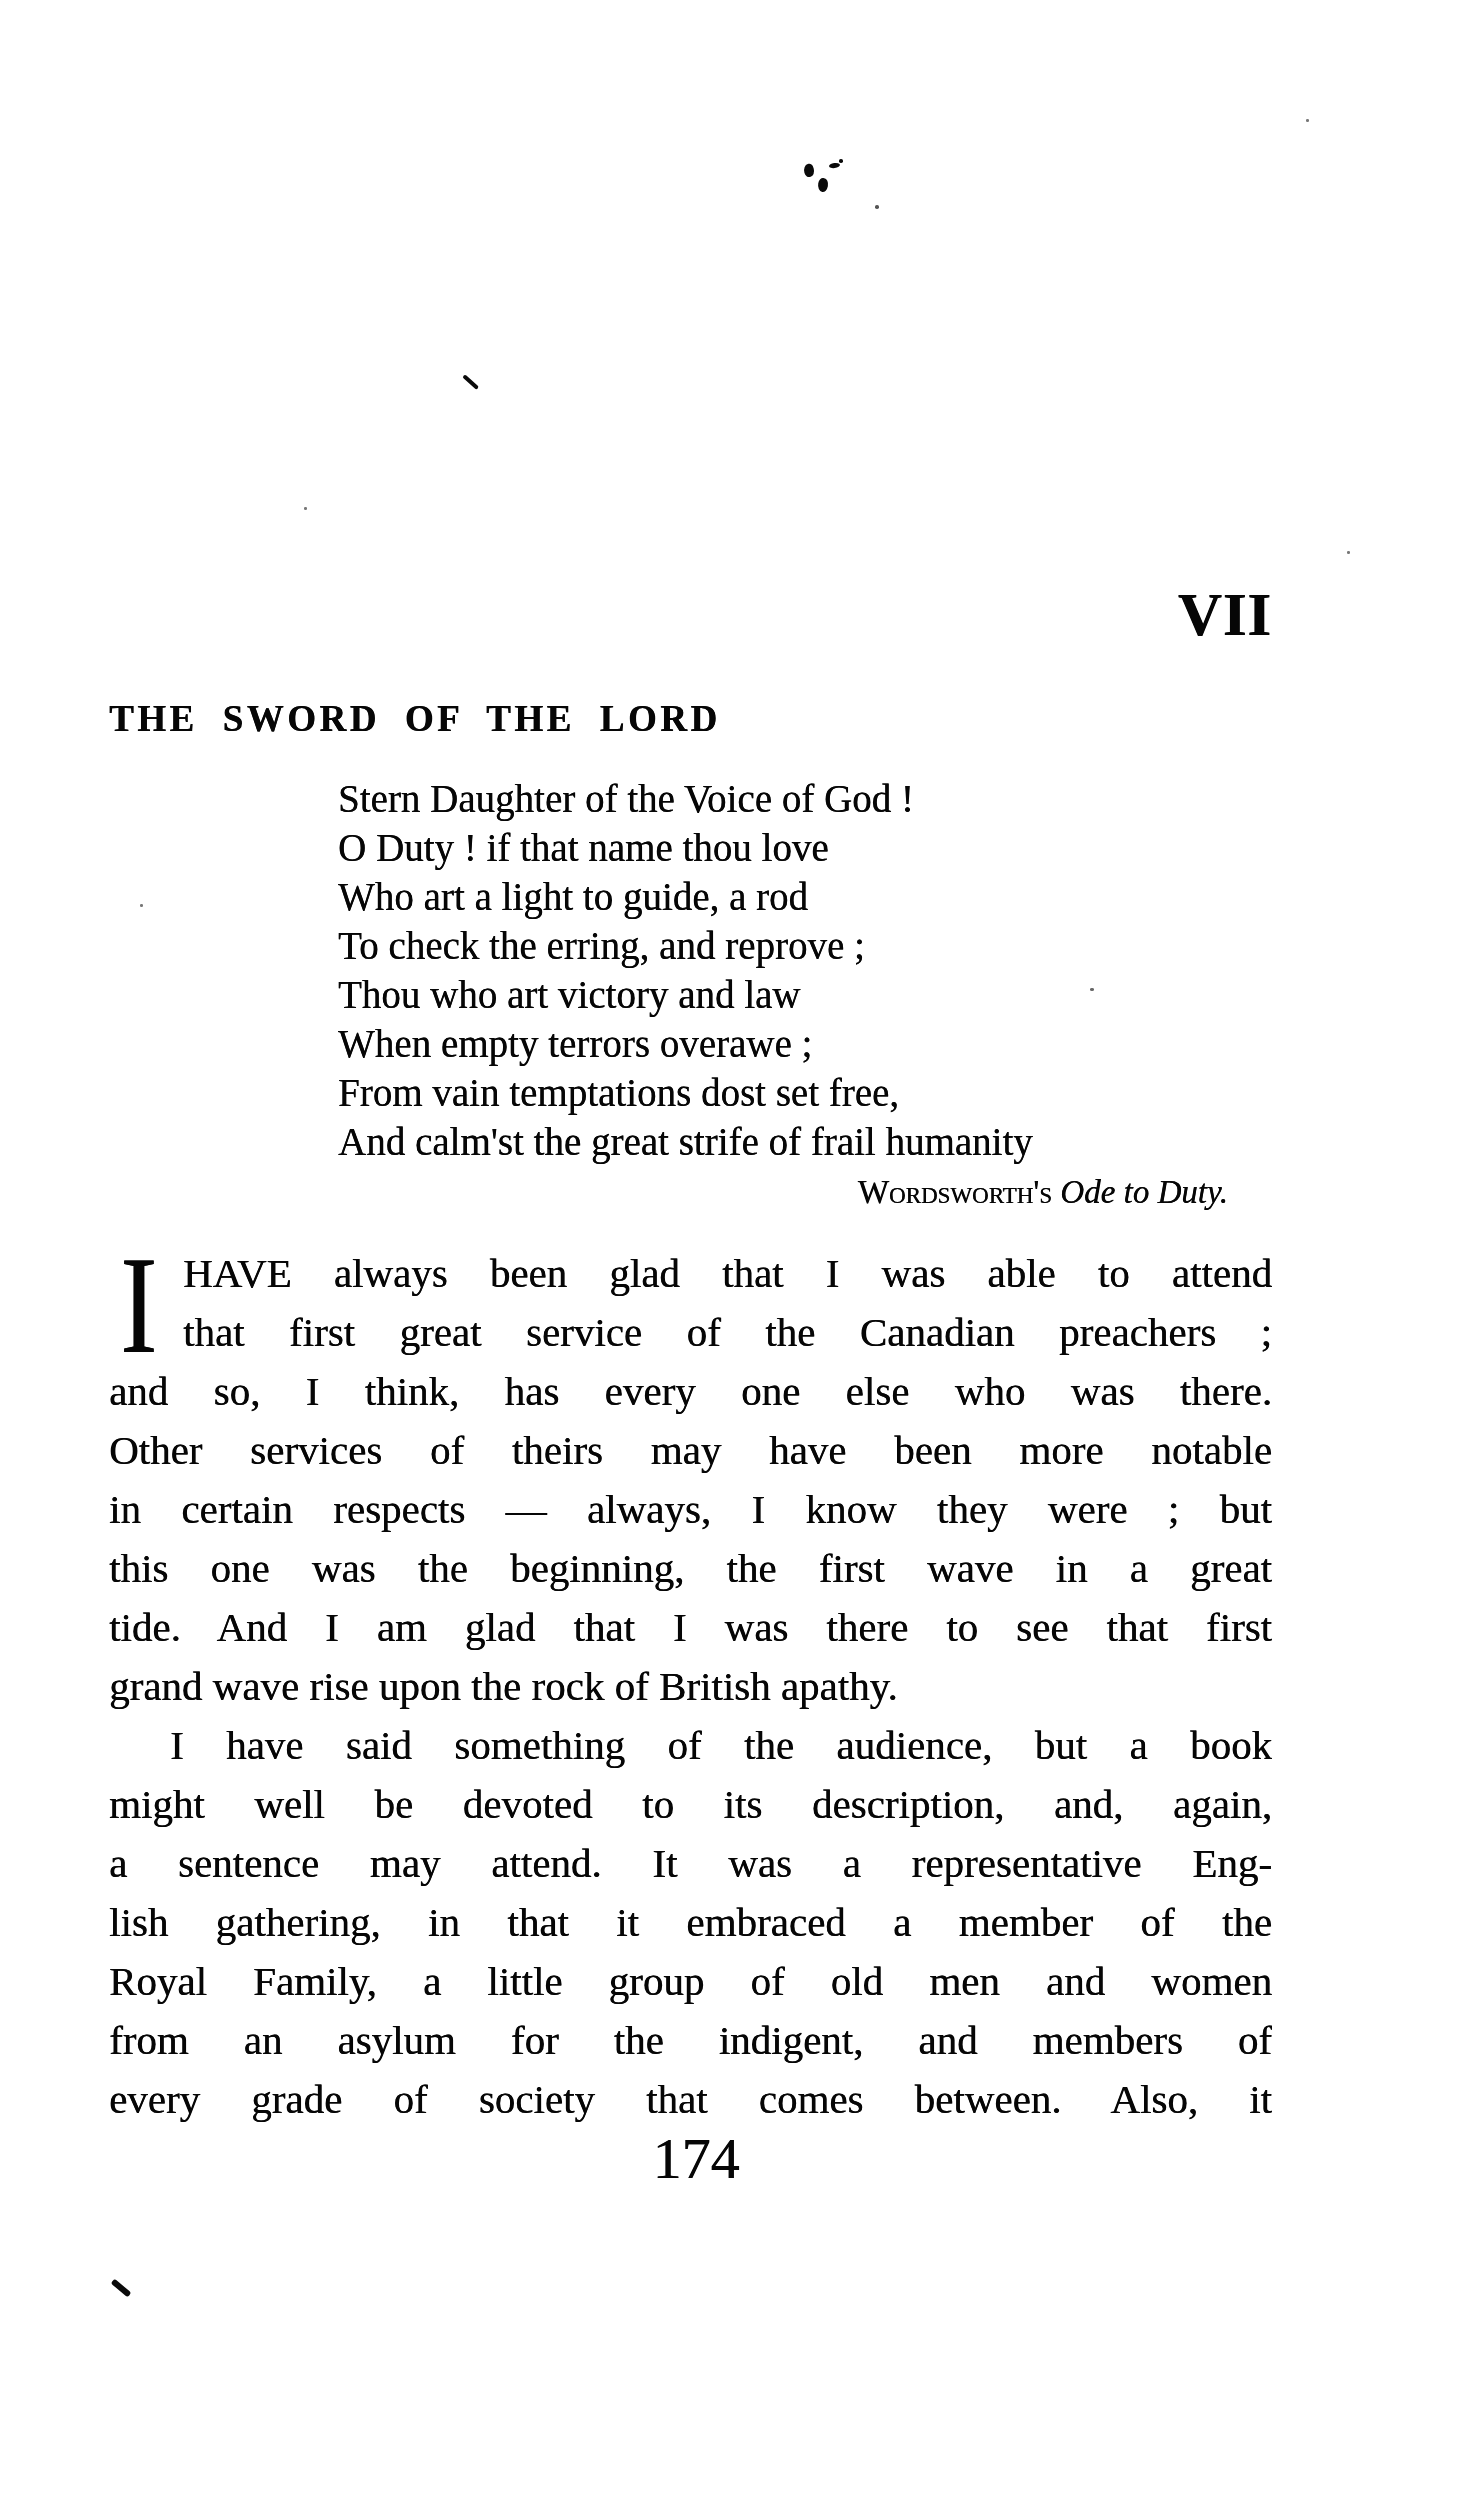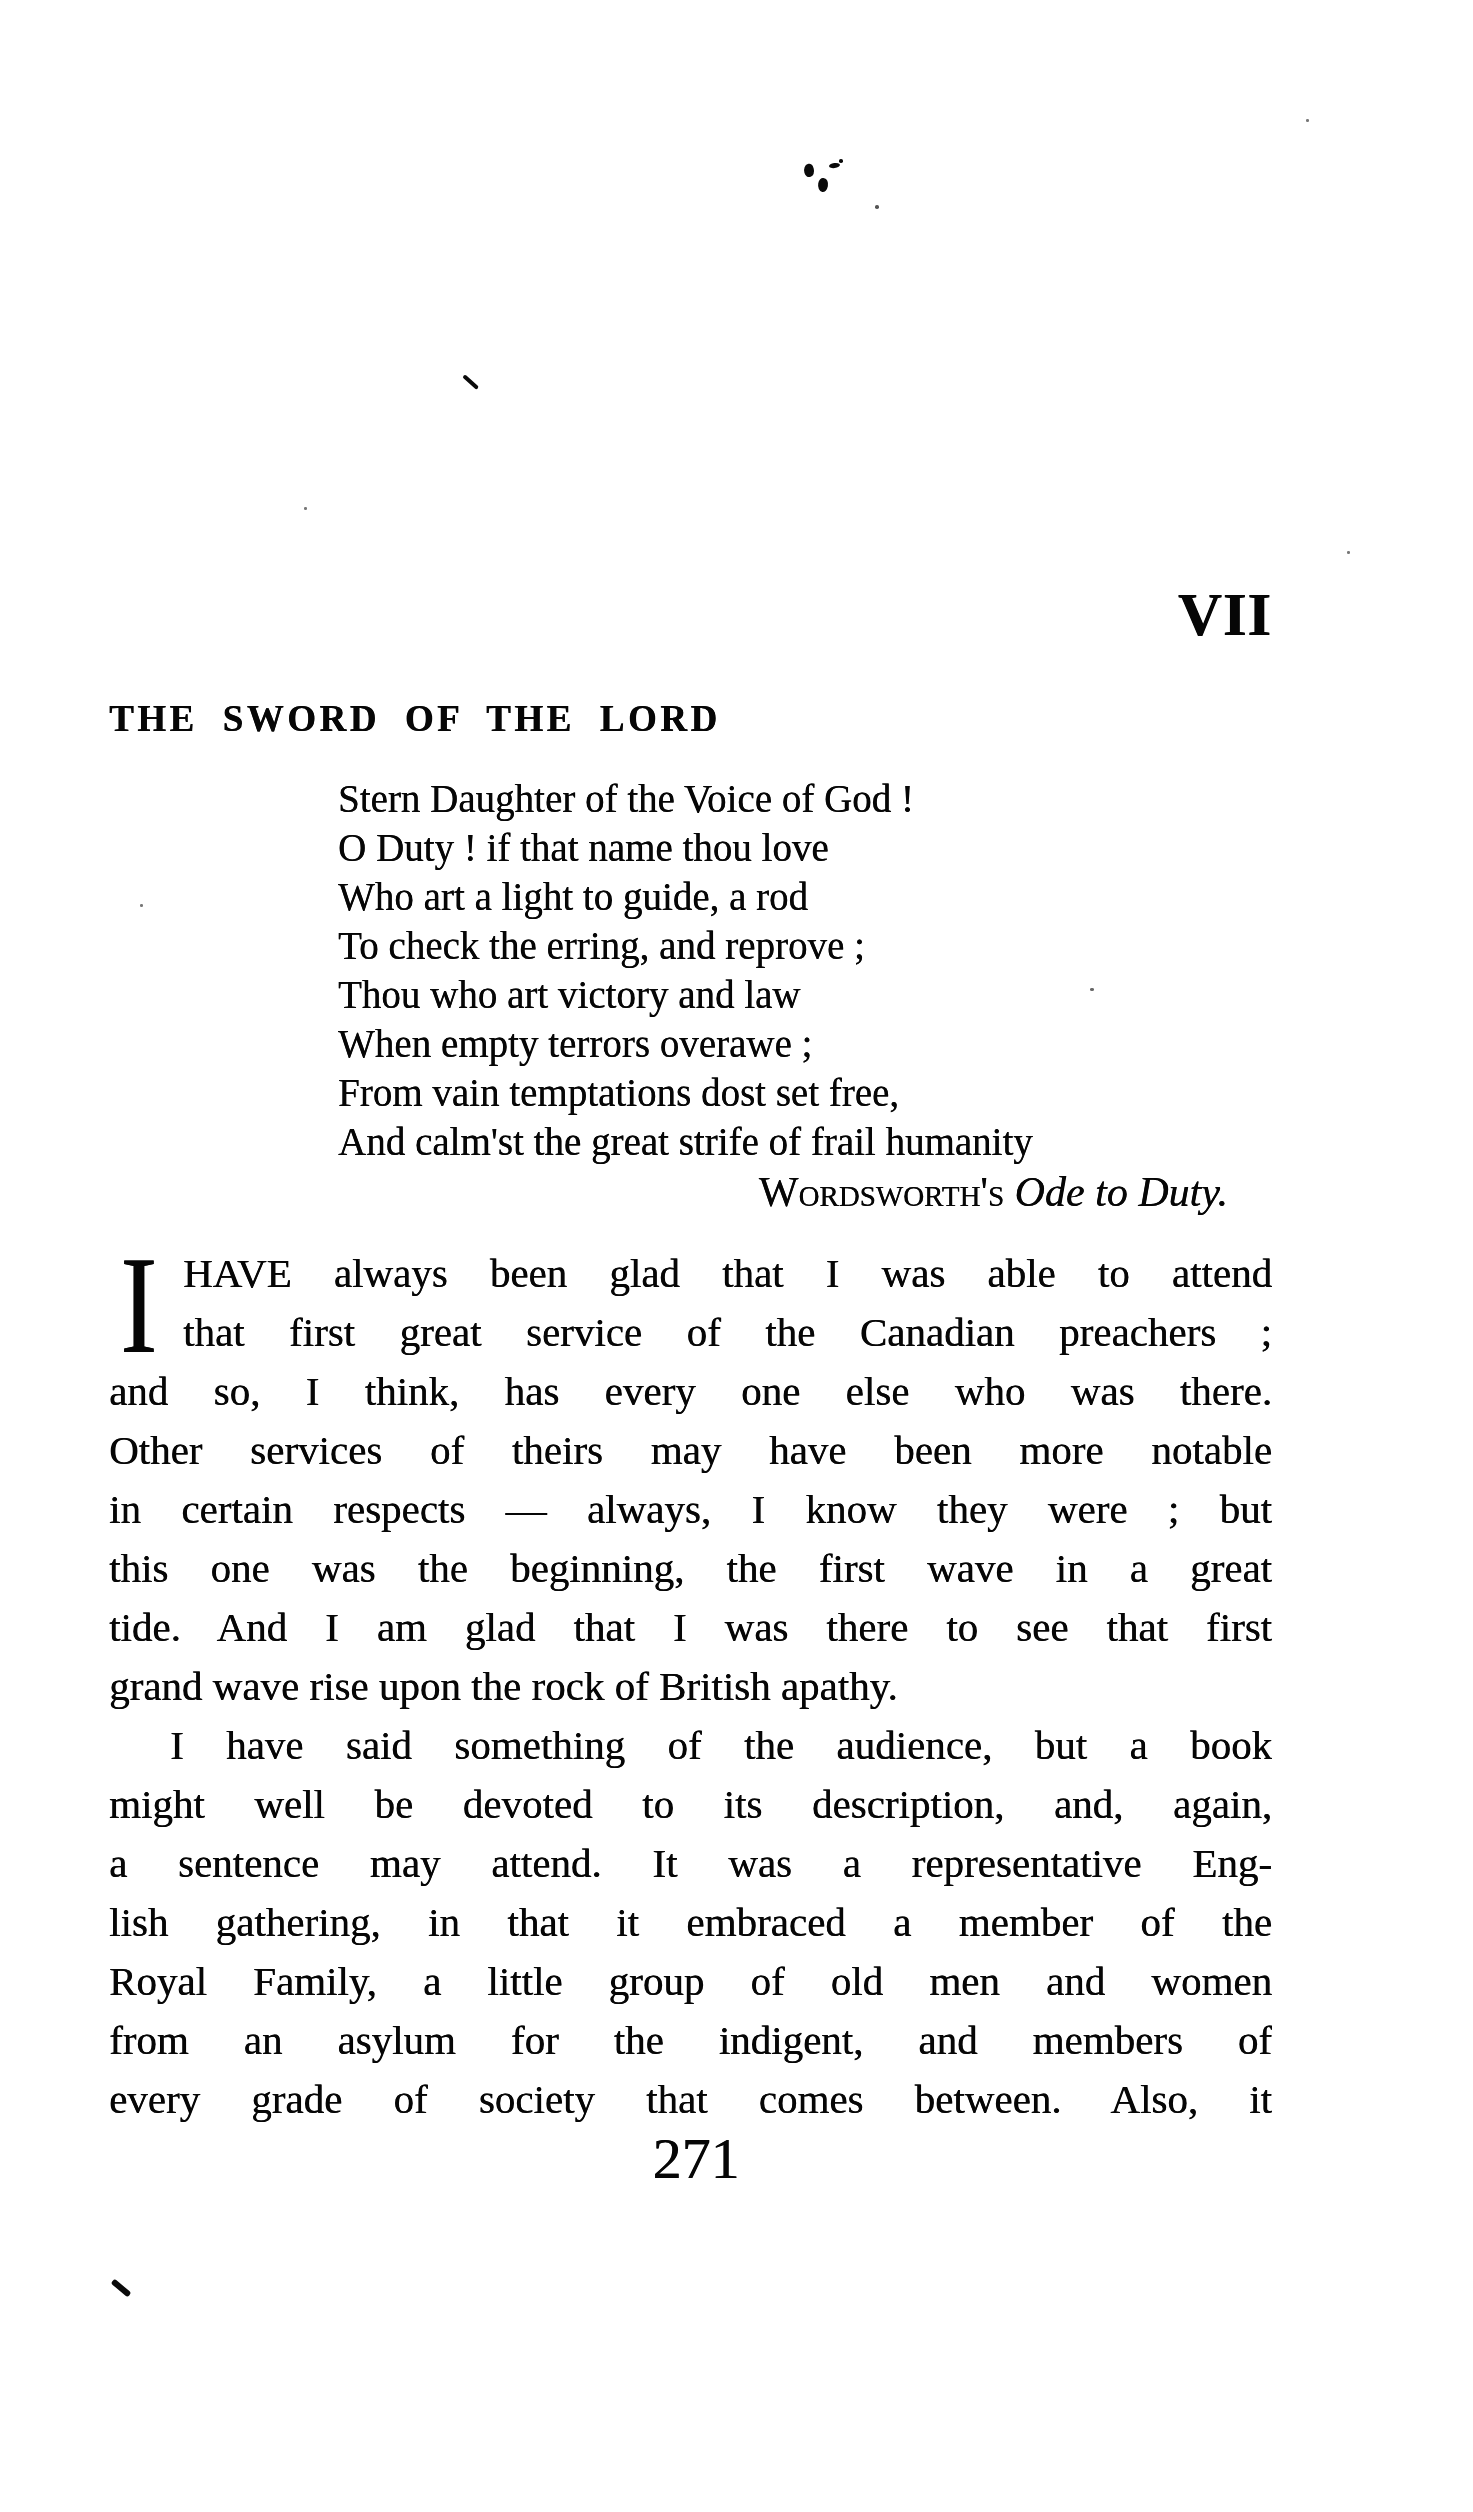--- a/index.html
+++ b/index.html
@@ -28,21 +28,21 @@
   }
   
   .epigraph{
     position:absolute;top:774px;left:338px;width:936px;
     font-size:39px;line-height:49px;
     text-shadow:0.3px 0 0 currentColor;
   }
   .poem-line{white-space:nowrap;}
   .epigraph-attribution{
     position:absolute;top:1168px;right:245px;
-    font-size:42px;line-height:49px;
+    font-size:33px;line-height:49px;
     text-shadow:0.3px 0 0 currentColor;
     white-space:nowrap;
   }
   .attr-author{font-variant:small-caps;}
   .attr-work{font-style:italic;}
   
   .body-text{
     position:absolute;top:1244px;left:109px;width:1163px;
     font-size:41px;line-height:59px;
     text-shadow:0.4px 0 0 currentColor;
@@ -119,21 +119,21 @@
     <div class="bline noj">grand wave rise upon the rock of British apathy.</div>
     <div class="bline jfix indent">I have said something of the audience, but a book</div>
     <div class="bline jfix">might well be devoted to its description, and, again,</div>
     <div class="bline jfix">a sentence may attend.  It was a representative Eng-</div>
     <div class="bline jfix">lish gathering, in that it embraced a member of the</div>
     <div class="bline jfix">Royal Family, a little group of old men and women</div>
     <div class="bline jfix">from an asylum for the indigent, and members of</div>
     <div class="bline jfix">every grade of society that comes between.  Also, it</div>
   </div>
 
-  <div class="page-number">271</div>
+  <div class="page-number">174</div>
 
   <div class="speck s1"></div>
   <div class="speck s2"></div>
   <div class="speck s3"></div>
   <div class="speck s4"></div>
   <div class="speck s5"></div>
   <div class="stroke k1"></div>
   <div class="stroke k2"></div>
   <div class="dot d1"></div>
   <div class="dot d2"></div>

